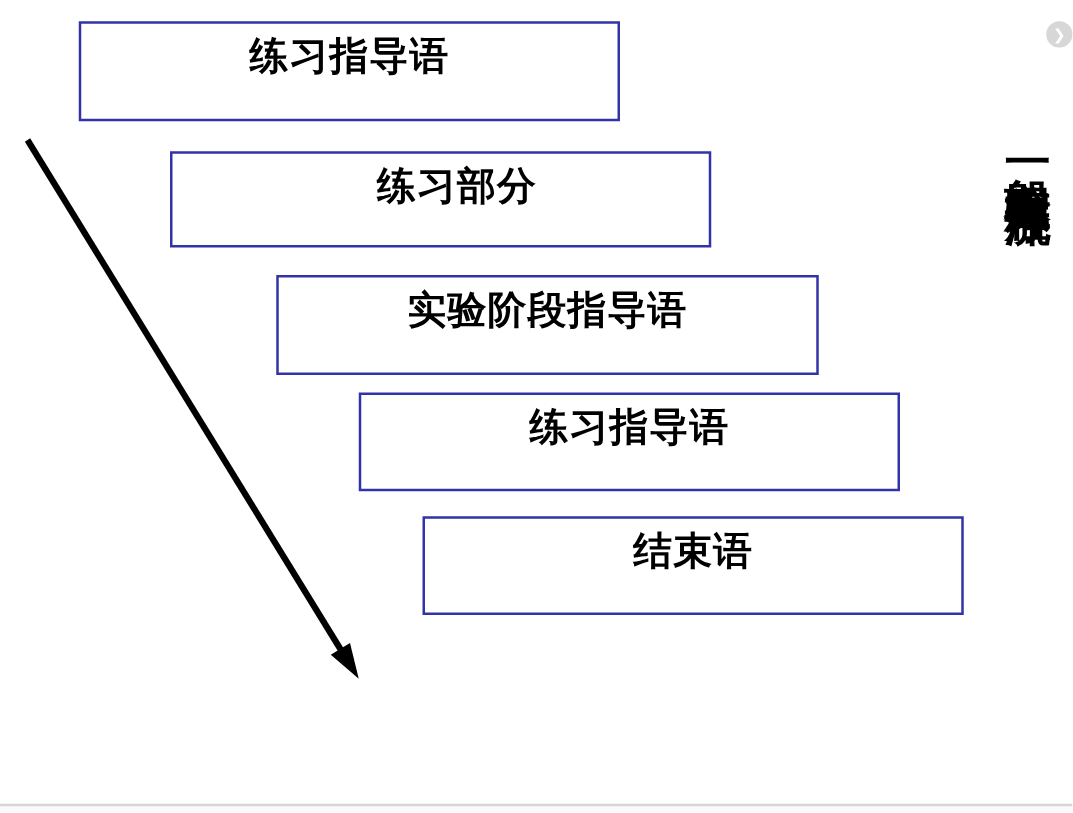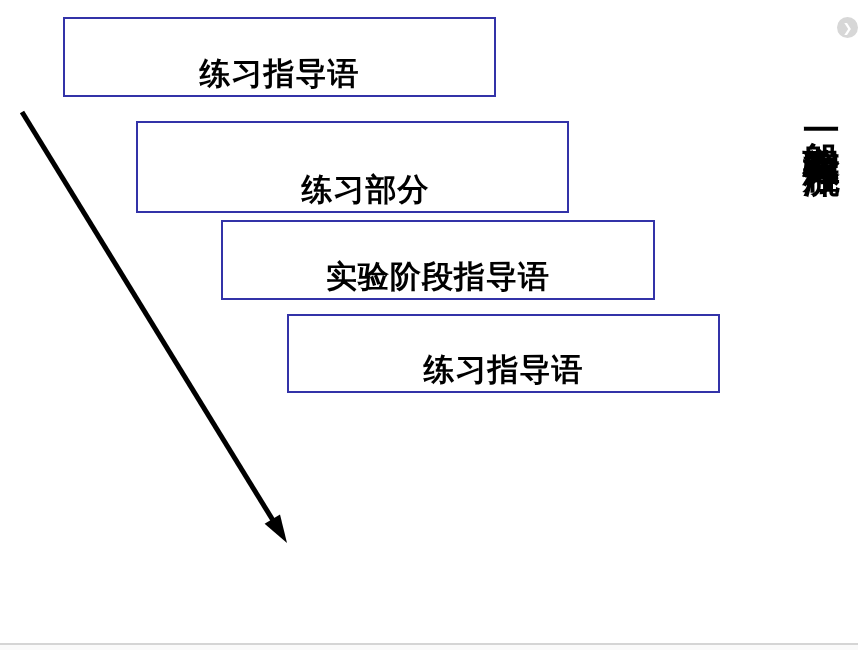--- a/index.html
+++ b/index.html
@@ -12,30 +12,30 @@
   .slide {
     position: relative;
     width: 858px; height: 650px;
     background: var(--background, #ffffff);
   }
   .flow-box {
     position: absolute;
     border: 2px solid var(--box-border, #3333a8);
     background: #ffffff;
     display: flex;
-    align-items: flex-end;
+    align-items: flex-start;
     justify-content: center;
     padding-top: 5px;
     font-size: 31px;
     font-weight: bold;
     letter-spacing: 1px;
     color: var(--text, #000000);
   }
   .flow-box:nth-of-type(1) { left: 63px;  top: 17px;  width: 433px; height: 80px; }
-  .flow-box:nth-of-type(2) { left: 136px; top: 121px; width: 433px; height: 92px; padding-left: 26px; }
+  .flow-box:nth-of-type(2) { left: 136px; top: 121px; width: 433px; height: 77px; padding-left: 26px; }
   .flow-box:nth-of-type(3) { left: 221px; top: 220px; width: 434px; height: 80px; }
   .flow-box:nth-of-type(4) { left: 287px; top: 314px; width: 433px; height: 79px; }
   .flow-box:nth-of-type(5) { left: 338px; top: 413px; width: 433px; height: 79px; }
   .flow-box:nth-of-type(6) { left: 375px; top: 521px; width: 431px; height: 80px; }
   .arrow-svg {
     position: absolute;
     left: 0; top: 0;
     width: 858px; height: 650px;
     pointer-events: none;
   }
@@ -95,20 +95,23 @@
   </div>
   <div class="flow-box">
     <span>练习部分</span>
   </div>
   <div class="flow-box">
     <span>实验阶段指导语</span>
   </div>
   <div class="flow-box">
     <span>练习指导语</span>
   </div>
+  <div class="flow-box">
+    <span>结束语</span>
+  </div>
 
   <div class="vertical-title">一般实验程序流程</div>
 
   <div class="corner-btn">
     <span class="chev">❯</span>
   </div>
 
   <div class="bottom-bar"></div>
 </div>
 

